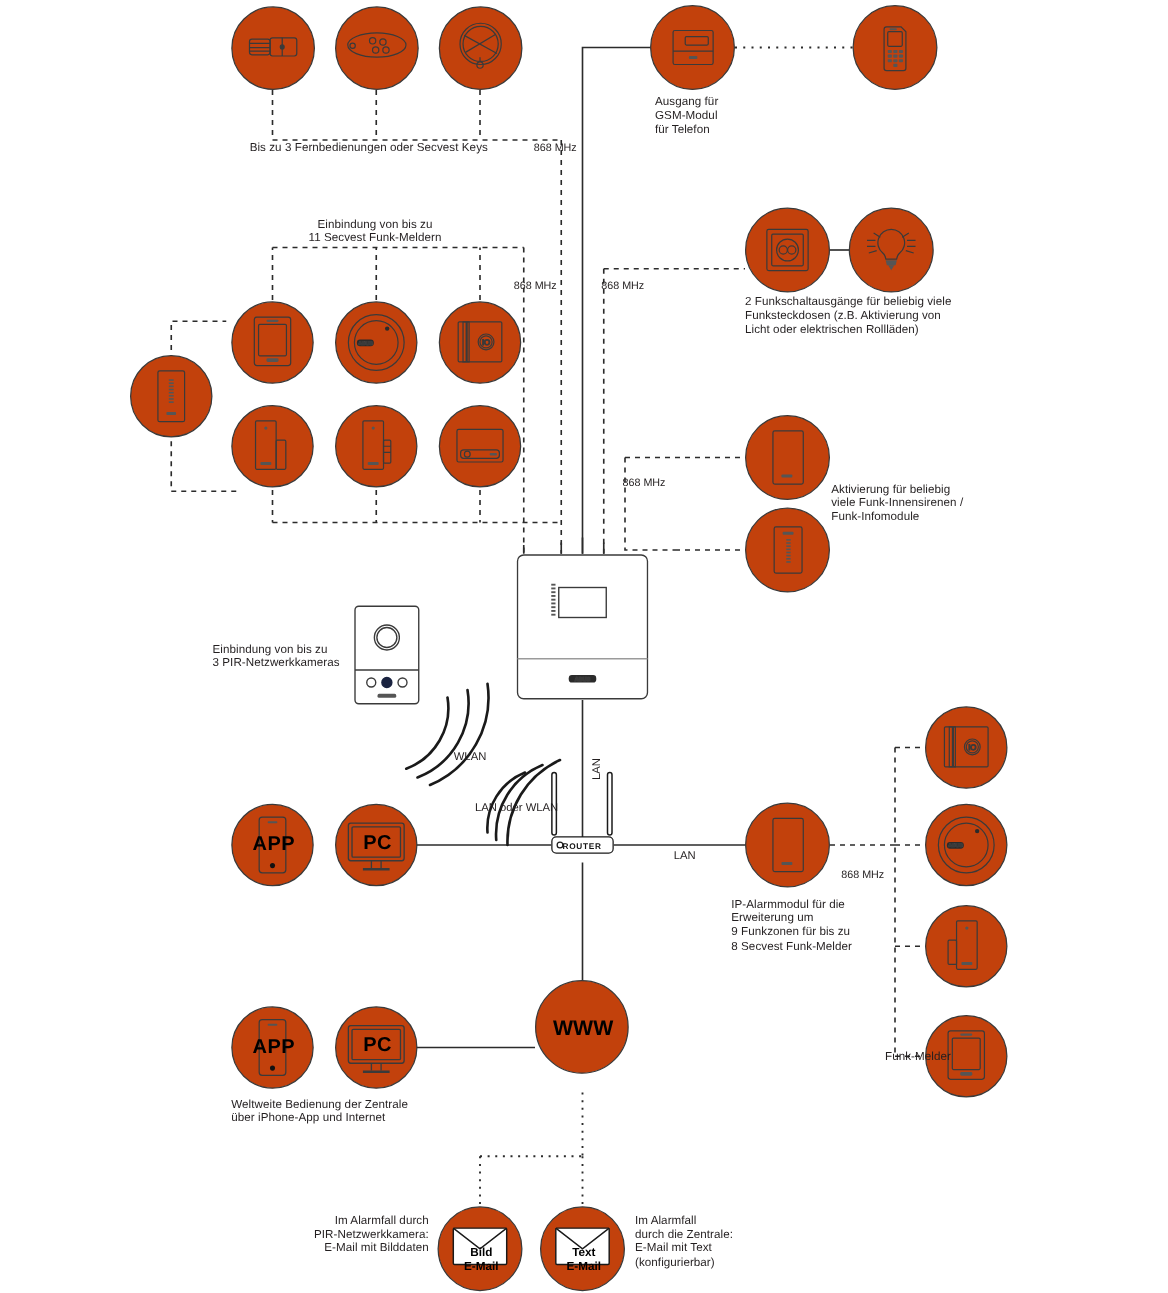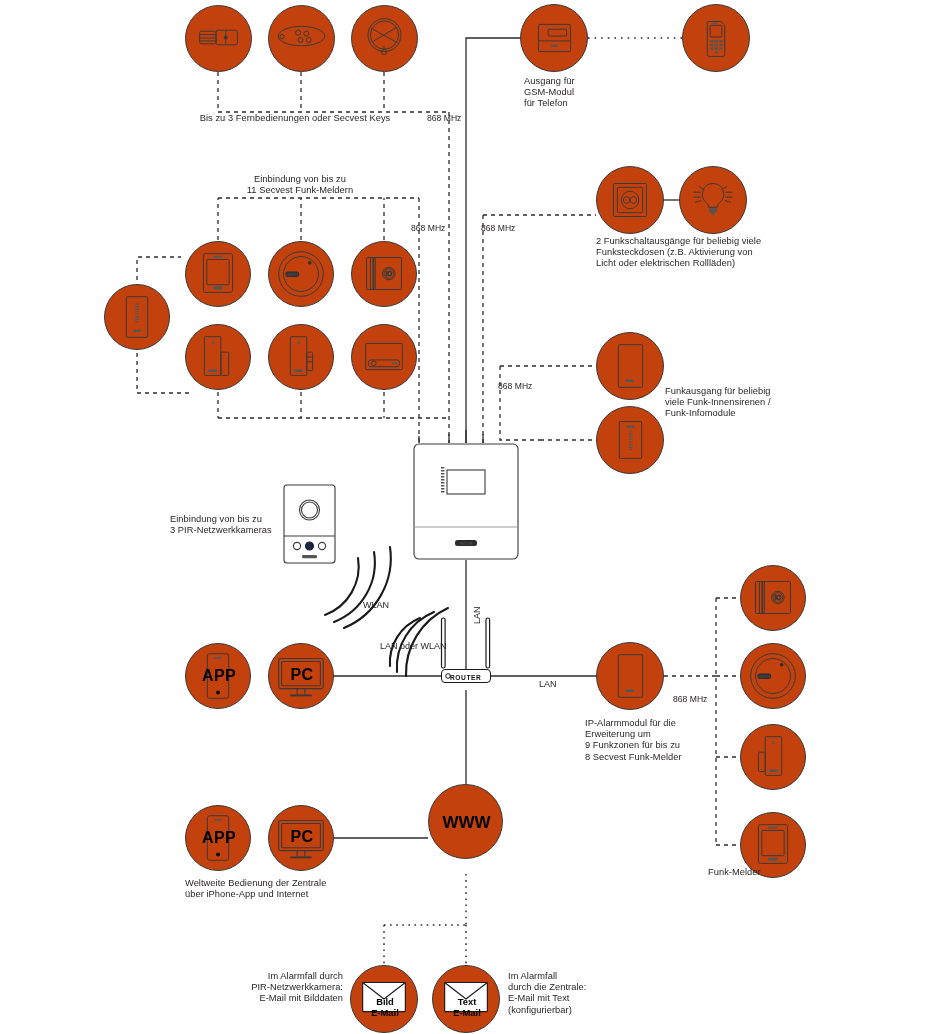--- a/index.html
+++ b/index.html
@@ -400,21 +400,21 @@
             <rect x="33" y="32.8" width="3.6" height="1.3"></rect>
           <rect x="33" y="35.4" width="3.6" height="1.3"></rect>
             <rect x="33" y="38" width="3.6" height="1.3"></rect>
           <rect x="33" y="40.6" width="3.6" height="1.3"></rect>
             <rect x="33" y="43.2" width="3.6" height="1.3"></rect>
         </g>
       </g>
     </svg>
   </div>
 
-  <div class="cap" style="left:665px;top:386px;width:180px;">Funkausgang für beliebig
+  <div class="cap" style="left:665px;top:386px;width:180px;">Aktivierung für beliebig
 viele Funk-Innensirenen /
 Funk-Infomodule</div>
 
   <div class="node" style="left:413px;top:443px;width:106px;height:117px;">
     <svg class="icon-svg" viewBox="0 0 106 117">
       <g fill="none" stroke="#3a3a3a" stroke-width="1.1">
         <rect x="1" y="1" width="104" height="115" rx="5"></rect>
         <rect x="34" y="27" width="38" height="24"></rect>
         <g fill="#555" stroke="none">
           <rect x="28" y="24" width="3.4" height="1.5"></rect>
@@ -608,15 +608,15 @@
     <svg class="icon-svg" viewBox="0 0 66 66">
       <g fill="none" stroke="#3a3a3a" stroke-width="1">
         <rect x="18" y="12" width="30" height="40" rx="2"></rect>
         <rect x="21.5" y="18" width="23" height="26" rx="1"></rect>
         <rect x="28" y="14.2" width="10" height="1.8" rx="0.9" fill="#555" stroke="none"></rect>
         <rect x="28" y="46" width="10" height="3" rx="1.2" fill="#555" stroke="none"></rect>
       </g>
     </svg>
   </div>
 
-  <div class="cap" style="left:708px;top:840px;width:80px;margin-top:27px;">Funk-Melder</div>
+  <div class="cap" style="left:708px;top:840px;width:80px;">Funk-Melder</div>
 
 </div>
 
 </body></html>

